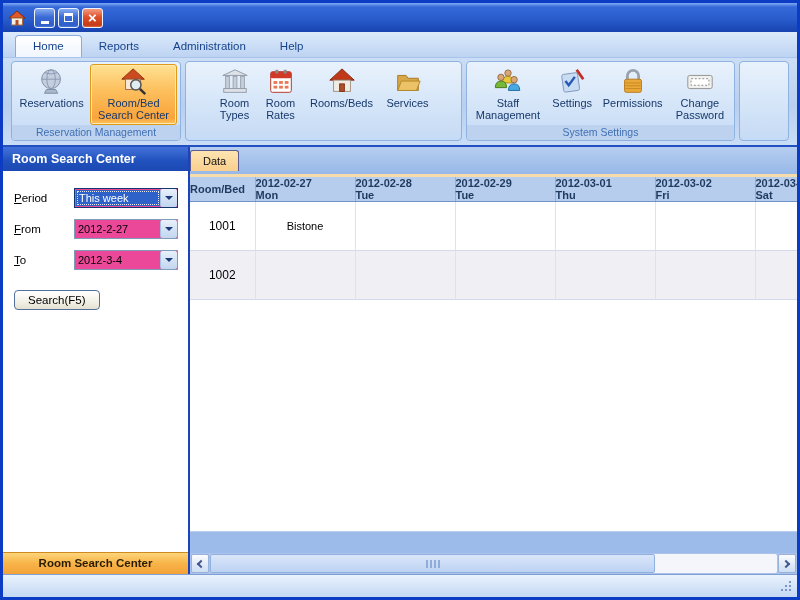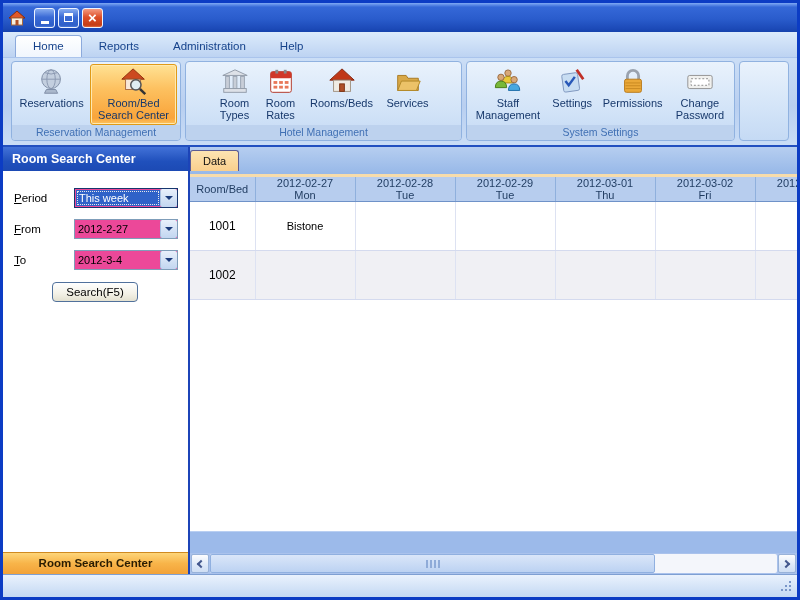--- a/index.html
+++ b/index.html
@@ -55,38 +55,38 @@
   .fld-label { width:60px; font-size:11.5px; color:#000; }
   .combo { width:104px; height:20px; border:1px solid #7f9db9; background:#ec4899; display:flex; }
   .combo.selected { border-color:#16366e; }
   .combo .val { flex:1; font-size:11px; line-height:18px; padding:0 3px; white-space:nowrap; overflow:hidden; }
   .combo.selected .val { background:#2f62c8; color:#fff; margin:1px 0 1px 1px;
     line-height:16px; outline:1px dotted #e8e8e8; outline-offset:-2px; }
   .combo .dd { width:17px; flex:none; border-left:1px solid #a8c0e0; border-radius:2px;
     background:linear-gradient(180deg,#e8f0fb,#c2d6f0); display:flex; align-items:center; justify-content:center; }
   .dd-arrow { width:0; height:0; border-left:4px solid transparent; border-right:4px solid transparent;
     border-top:4px solid #1a3a7a; }
-  .search-row { display:flex; justify-content:center; padding-right:3px; margin-top:12px; }
+  .search-row { display:flex; justify-content:flex-start; padding-right:3px; margin-top:20px; }
   .btn-search { font-size:11.5px; padding:3px 13px; color:#000; border:1px solid #51719c; border-radius:4px;
     background:linear-gradient(180deg,#ffffff,#f3f1e6 60%,#e4e1d0); }
   .sb-footer { height:22px; flex:none; background:linear-gradient(180deg,#fdd579,#f8b449 50%,#f2a238);
     border-top:1px solid #d08a20; color:#2b1d02; font-weight:bold; font-size:11.5px;
     line-height:21px; text-align:center; }
 
   .content { flex:1; display:flex; flex-direction:column; min-width:0; }
   .ctabstrip { height:27px; flex:none; display:flex; align-items:center; 
     background:linear-gradient(180deg,#b6cef0,#97b8e8); }
   .ctab { height:21px; line-height:20px; padding:0 12px; font-size:11px; color:#101010;
     background:linear-gradient(180deg,#fde4b2,#f9cf8d); border:1px solid #5c5c94; border-bottom:none;
     border-radius:3px 3px 0 0; }
   .peachline { height:3px; flex:none; background:#f7dcab; }
   .tableview { flex:1; min-height:0; background:#fff; overflow:hidden; }
   table { border-collapse:collapse; table-layout:fixed; width:665px; }
-  thead th { height:22px; background:#b7cdee; color:#1e3a5f; font-size:11px; font-weight:normal;
-    border-right:1px solid #8fb0dd; border-bottom:1px solid #6f92c8; text-align:center; }
+  thead th { height:22px; background:#b7cdee; color:#1e3a5f; font-size:11px; font-weight:bold;
+    border-right:1px solid #8fb0dd; border-bottom:1px solid #6f92c8; text-align:left; }
   col.roomcol { width:65px; } col.datecol { width:100px; }
   tbody td { height:49px; text-align:center; font-size:11px; color:#000;
     border-right:1px solid #dde2f2; border-bottom:1px solid #d4daee; background:#fff; }
   tbody td.room { font-weight:normal; font-size:12px; }
   tbody tr.alt td { background:#f0f0f4; }
 
   .bluestrip { height:22px; flex:none; background:#9cbaea; border-top:1px solid #b9cff2; }
   .hscroll { height:21px; flex:none; background:#aac2ec; display:flex; padding:1px; }
   .sb-arrow { width:18px; flex:none; border:1px solid #98b2d9; border-radius:2px;
     background:linear-gradient(180deg,#fdfdfe,#dde8f8 60%,#cfdef4);
@@ -201,21 +201,20 @@
           <span class="lbl">Rooms/Beds</span>
         </div>
         <div class="rbtn" style="width:54px">
           <svg viewBox="0 0 32 32">
             <path d="M5,9 h9 l2,3 h11 v13 h-22 z" fill="#d8a848" stroke="#a87820"></path>
             <path d="M5,25 l4,-10 h20 l-4,10 z" fill="#ecc268" stroke="#b08828"></path>
           </svg>
           <span class="lbl">Services</span>
         </div>
       </div>
-      <div class="rgroup-label">Hotel Management</div>
     </div>
 
     <div class="rgroup" style="width:269px">
       <div class="rgroup-buttons">
         <div class="rbtn" style="width:78px">
           <svg viewBox="0 0 32 32">
             <circle cx="16" cy="6.5" r="3.4" fill="#d8a878" stroke="#9a6a40"></circle>
             <path d="M10,17 q0,-7 6,-7 q6,0 6,7 z" fill="#e8c838" stroke="#a88810"></path>
             <circle cx="8.5" cy="11" r="3.4" fill="#d8a878" stroke="#9a6a40"></circle>
             <path d="M2.5,22 q0,-7 6,-7 q6,0 6,7 z" fill="#78b838" stroke="#4a7a18"></path>

